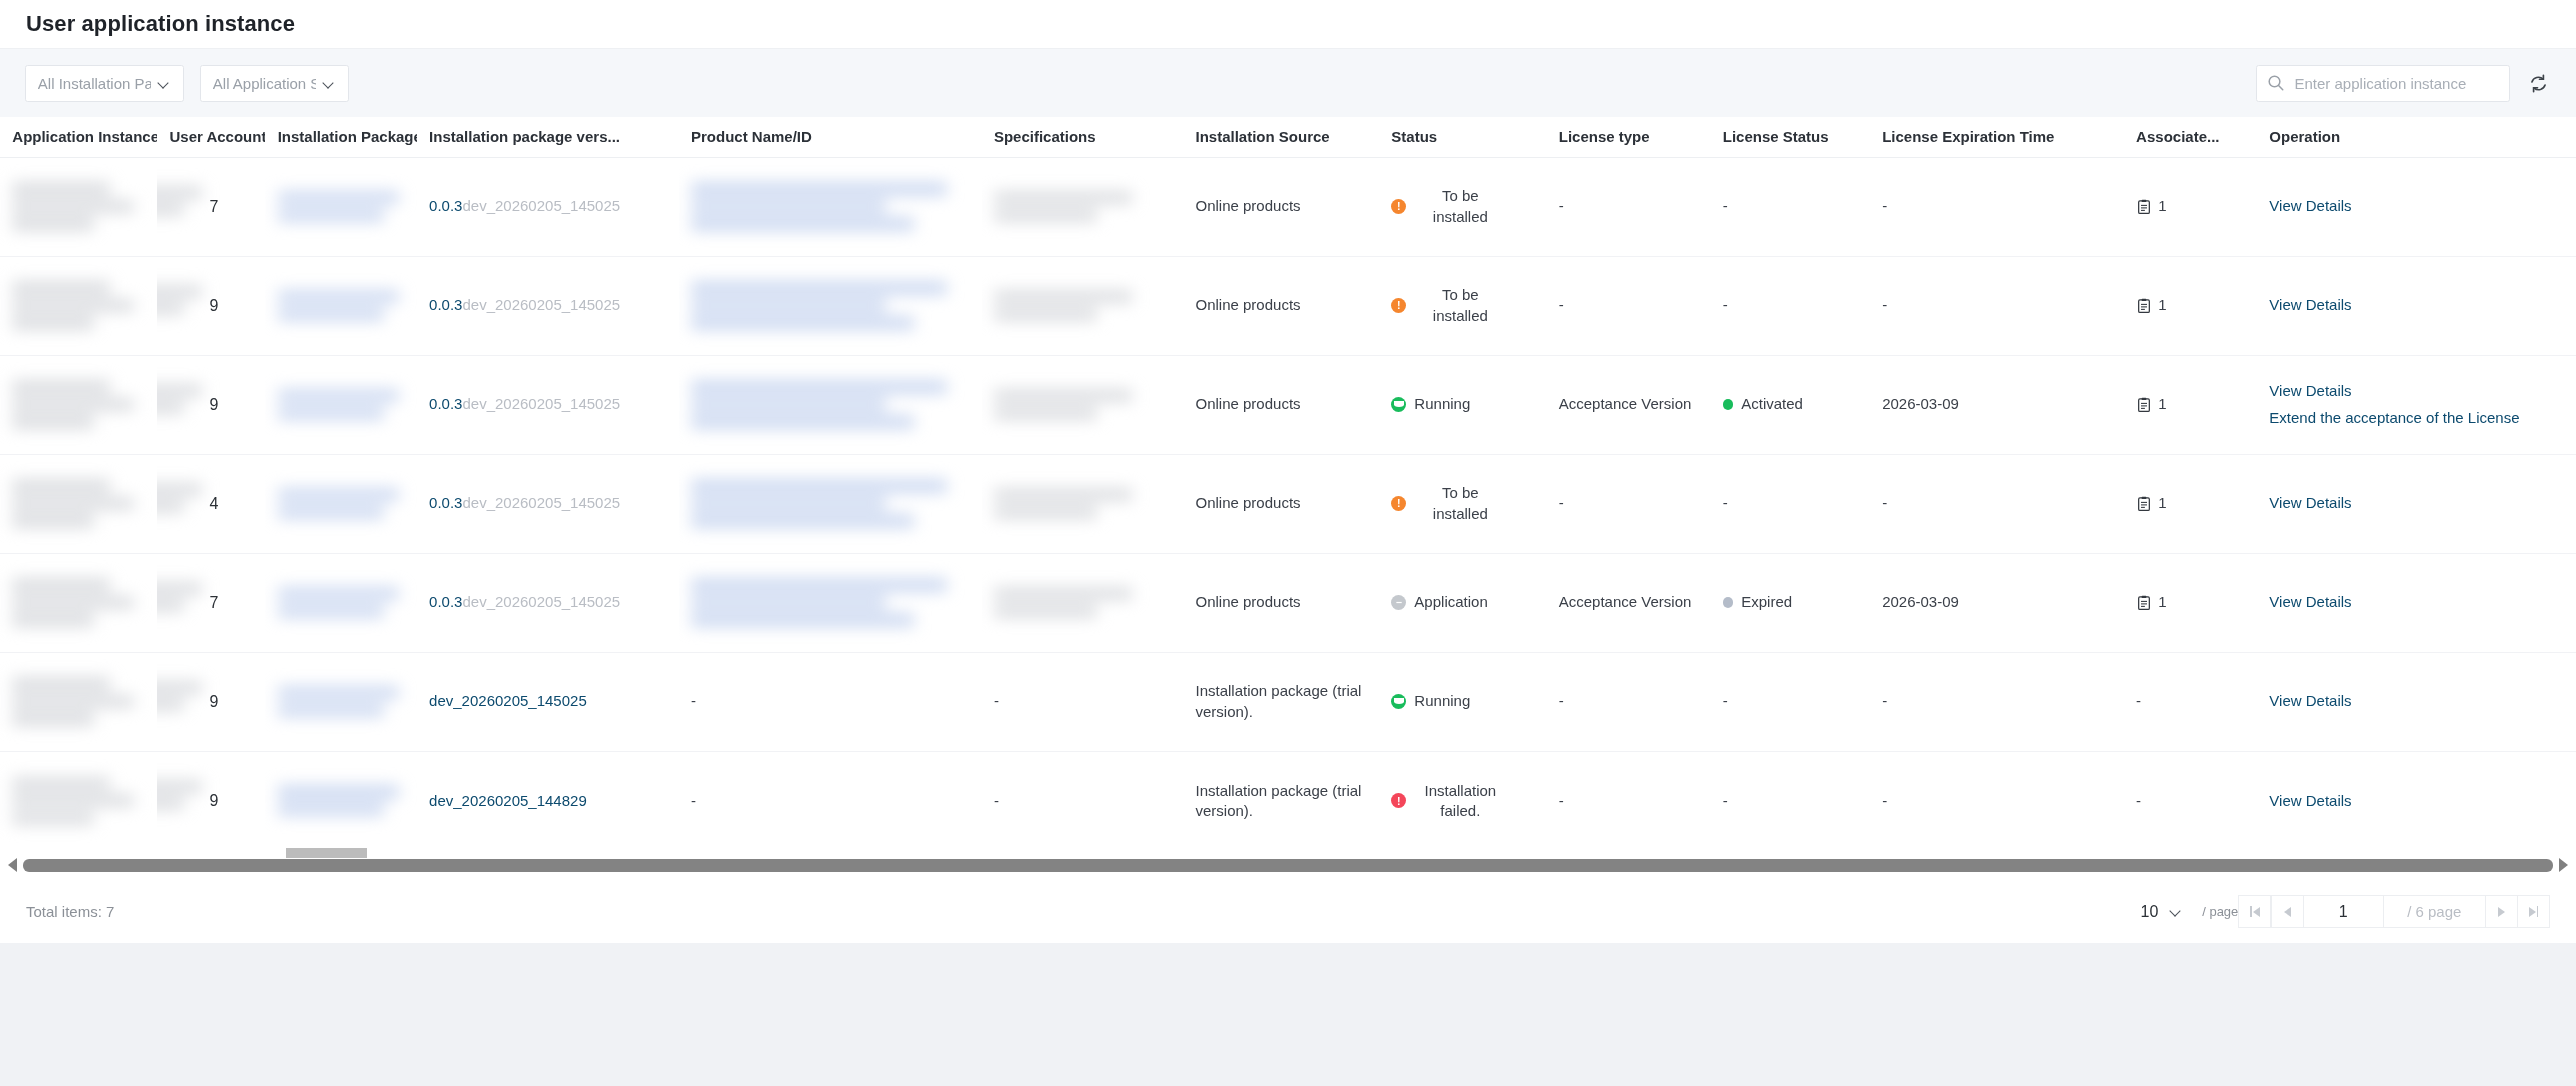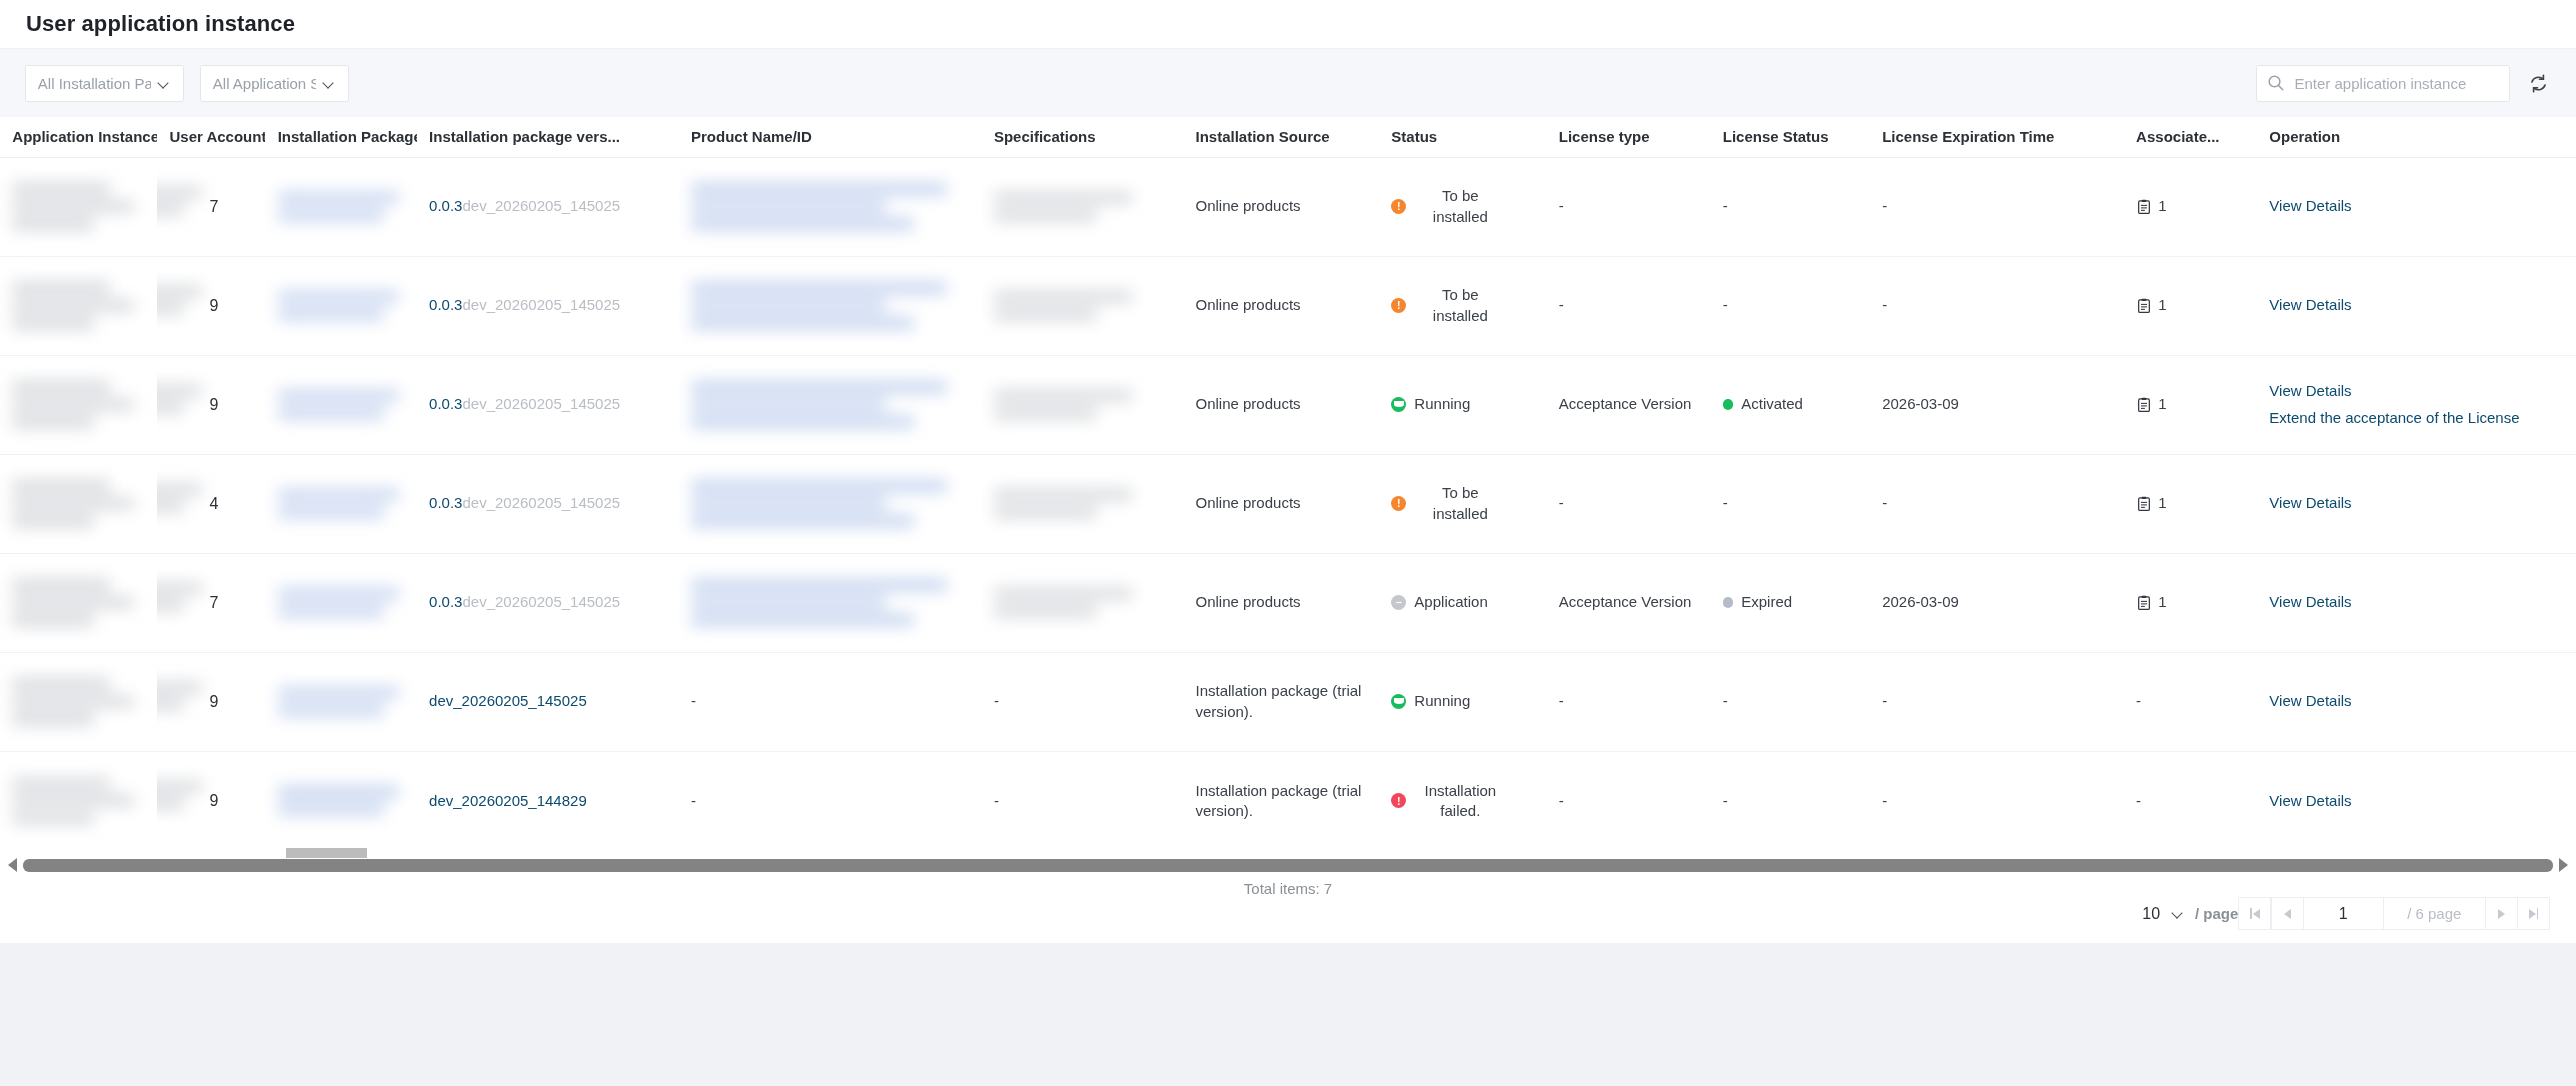--- a/index.html
+++ b/index.html
@@ -239,27 +239,26 @@
 
   
   .footer {
     height: 63px;
     background: #fff;
     display: flex;
     align-items: center;
     padding: 0 26px;
     font-size: 15px;
     color: #7b8characters;
-    flex-direction: column;
   }
   .total { font-size: 15px; color: #8b9097; }
   .pager { margin-left: auto; display: flex; align-items: center; gap: 1px; }
   .pagesize { display: flex; align-items: center; gap: 5.3px; font-size: 16px; color: #2b3036; cursor: pointer; }
   .pagesize .chev { width: 12.3px; height: 12.3px; }
-  .pagesize .slash { color: #8b9097; font-size: 15px; margin-left: 5px; font-weight: bold; }
+  .pagesize .slash { color: #8b9097; font-size: 13px; margin-left: 14px; }
   .pgroup { display: flex; align-items: stretch; }
   .pbtn {
     min-width: 33px; height: 33px;
     border: 0.9px solid #eceef1;
     margin-left: -0.9px;
     display: flex; align-items: center; justify-content: center;
     background: #fff;
     cursor: pointer;
     color: #c6cad0;
     font-size: 14px;

